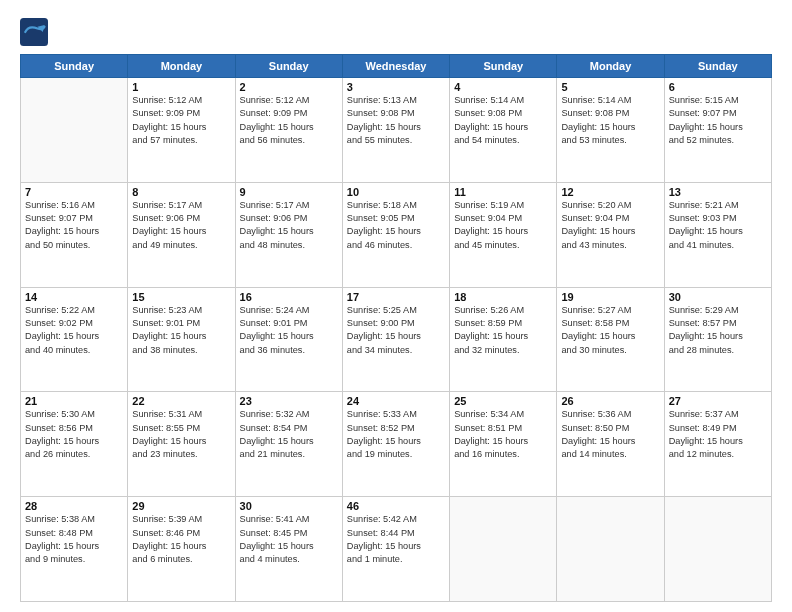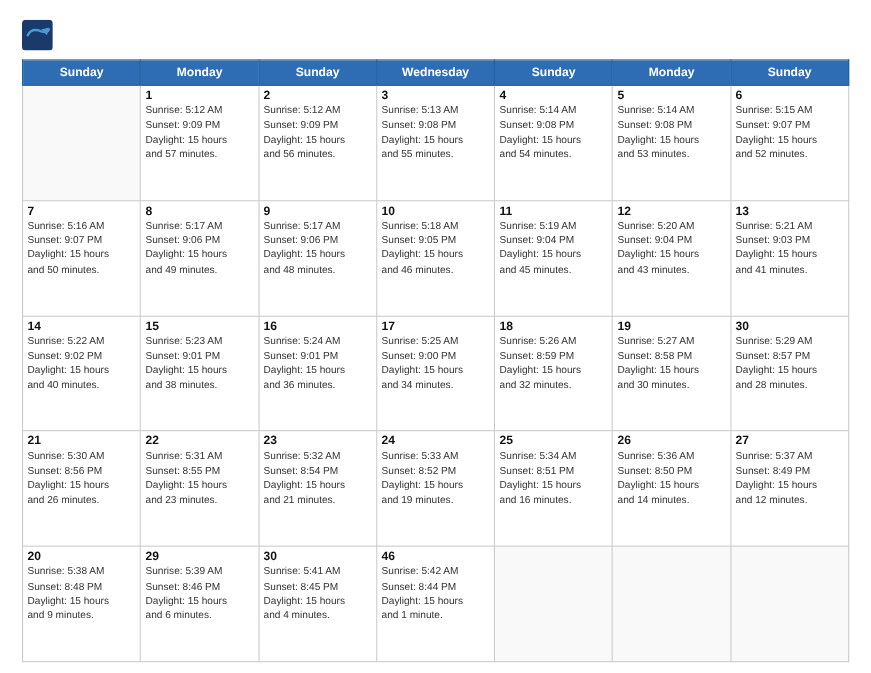--- a/index.html
+++ b/index.html
@@ -241,21 +241,21 @@
             <span class="day-num">26</span>
             <div class="day-info">Sunrise: 5:36 AM<br>Sunset: 8:50 PM<br>Daylight: 15 hours<br>and 14 minutes.</div>
           </td>
           <td>
             <span class="day-num">27</span>
             <div class="day-info">Sunrise: 5:37 AM<br>Sunset: 8:49 PM<br>Daylight: 15 hours<br>and 12 minutes.</div>
           </td>
         </tr>
         <tr>
           <td>
-            <span class="day-num">20</span>
+            <span class="day-num">28</span>
             <div class="day-info">Sunrise: 5:38 AM<br>Sunset: 8:48 PM<br>Daylight: 15 hours<br>and 9 minutes.</div>
           </td>
           <td>
             <span class="day-num">29</span>
             <div class="day-info">Sunrise: 5:39 AM<br>Sunset: 8:46 PM<br>Daylight: 15 hours<br>and 6 minutes.</div>
           </td>
           <td>
             <span class="day-num">30</span>
             <div class="day-info">Sunrise: 5:41 AM<br>Sunset: 8:45 PM<br>Daylight: 15 hours<br>and 4 minutes.</div>
           </td>

